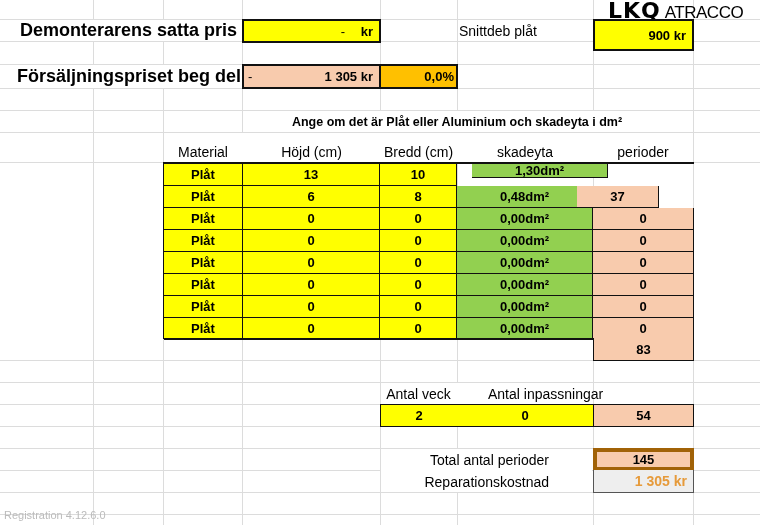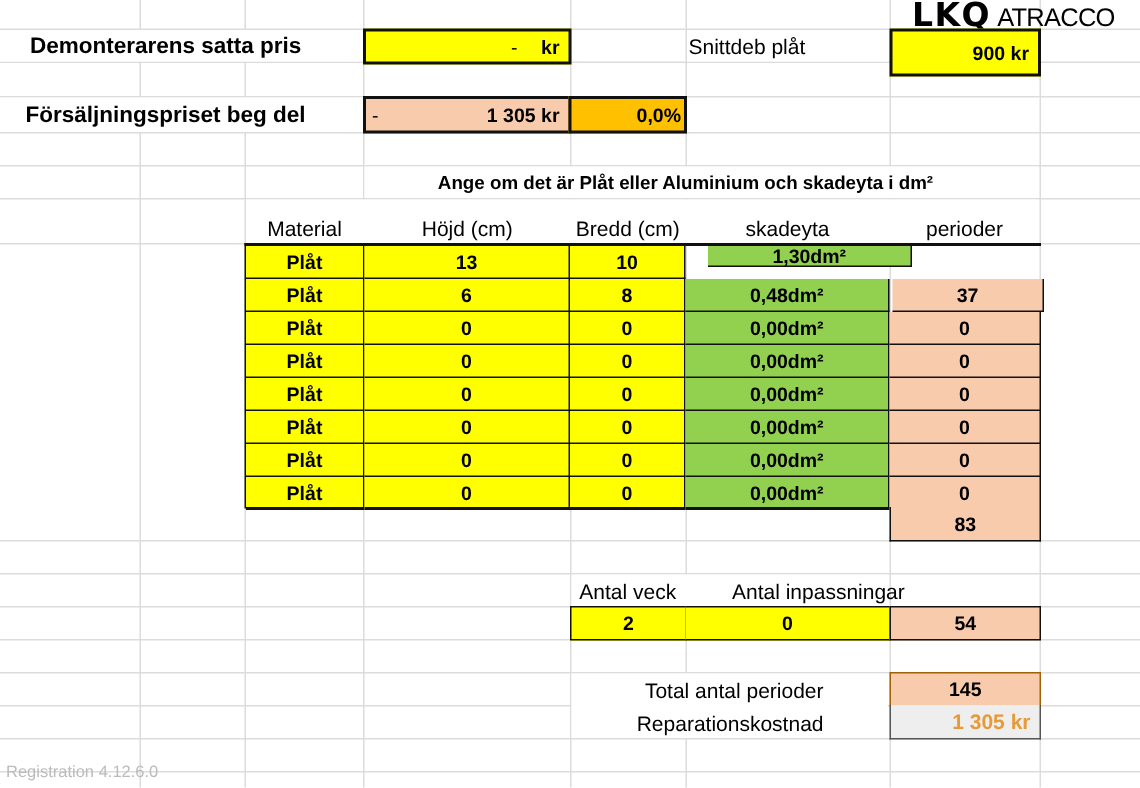--- a/index.html
+++ b/index.html
@@ -9,21 +9,21 @@
   .cell{position:absolute;box-sizing:border-box;display:flex;align-items:center;font-size:13px;white-space:nowrap;}
   .b{border:2px solid #111;}
   .yellow{background:#ffff00;}
   .peach{background:#f8cbad;}
   .orange{background:#ffc000;}
   .green{background:#92d050;}
   .gray{background:#eeeeee;}
   .bold{font-weight:bold;}
   .center{justify-content:center;}
   .right{justify-content:flex-end;padding-right:6px;}
-  .label-big{font-size:15px;font-weight:bold;}
+  .label-big{font-size:18px;font-weight:bold;}
   .hdr{font-size:14px;}
   .tcell{position:absolute;box-sizing:border-box;display:flex;align-items:center;justify-content:center;font-size:13px;font-weight:bold;border-right:1px solid #111;border-bottom:1px solid #111;}
   .logo{position:absolute;top:-2px;left:608px;font-size:21px;font-weight:bold;letter-spacing:-0.5px;}
   .logo .lkq{font-family:"DejaVu Sans",sans-serif;font-weight:900;font-size:22px;letter-spacing:1px;}
   .logo .atr{font-family:"Liberation Sans",sans-serif;font-weight:normal;font-size:17px;margin-left:4px;}
   .reg{position:absolute;left:4px;top:509px;font-size:11px;color:#bbb;}
 </style>
 </head>
 <body>
 
@@ -93,21 +93,21 @@
     <div class="tcell yellow" style="left:0;width:79px;height:22px">Plåt</div>
     <div class="tcell yellow" style="left:79px;width:137px;height:22px">13</div>
     <div class="tcell yellow" style="left:216px;width:77px;height:22px">10</div>
     <div class="tcell green" style="left:308px;width:136px;height:14px">1,30dm²</div>
   </div>
   <div style="position:absolute;left:0;top:22px;width:530px;height:22px;">
     <div class="tcell yellow" style="left:0;width:79px;height:22px">Plåt</div>
     <div class="tcell yellow" style="left:79px;width:137px;height:22px">6</div>
     <div class="tcell yellow" style="left:216px;width:77px;height:22px">8</div>
     <div class="tcell green" style="left:293px;width:136px;height:22px">0,48dm²</div>
-    <div class="tcell peach" style="left:431px;width:101px;height:22px">37</div>
+    <div class="tcell peach" style="left:413px;width:82px;height:22px">37</div>
   </div>
   <div style="position:absolute;left:0;top:44px;width:530px;height:22px;">
     <div class="tcell yellow" style="left:0;width:79px;height:22px">Plåt</div>
     <div class="tcell yellow" style="left:79px;width:137px;height:22px">0</div>
     <div class="tcell yellow" style="left:216px;width:77px;height:22px">0</div>
     <div class="tcell green" style="left:293px;width:136px;height:22px">0,00dm²</div>
     <div class="tcell peach" style="left:429px;width:101px;height:22px">0</div>
   </div>
   <div style="position:absolute;left:0;top:66px;width:530px;height:22px;">
     <div class="tcell yellow" style="left:0;width:79px;height:22px">Plåt</div>
@@ -147,17 +147,17 @@
 </div>
 <div class="cell peach bold center" style="left:593px;top:338px;width:101px;height:23px;border:1px solid #111;border-top:none;">83</div>
 
 <div class="cell hdr center" style="left:380px;top:383px;width:77px;height:21px;">Antal veck</div>
 <div class="cell hdr" style="left:488px;top:383px;height:21px;">Antal inpassningar</div>
 <div class="cell yellow bold center" style="left:380px;top:404px;width:78px;height:23px;border:1px solid #111;">2</div>
 <div class="cell yellow bold center" style="left:457px;top:404px;width:137px;height:23px;border:1px solid #111;border-left:none;">0</div>
 <div class="cell peach bold center" style="left:593px;top:404px;width:101px;height:23px;border:1px solid #111;">54</div>
 
 <div class="cell hdr right" style="left:380px;top:449px;width:213px;height:21px;padding-right:44px;">Total antal perioder</div>
-<div class="cell peach bold center" style="left:593px;top:448px;width:101px;height:23px;border:1px solid #a16207;">145</div>
+<div class="cell peach bold center" style="left:593px;top:448px;width:101px;height:23px;border:4px solid #a16207;">145</div>
 <div class="cell hdr right" style="left:380px;top:471px;width:213px;height:21px;padding-right:44px;">Reparationskostnad</div>
 <div class="cell gray bold right" style="left:593px;top:470px;width:101px;height:23px;border:1px solid #555;border-top:none;color:#e69a3a;font-size:14px;">1 305 kr</div>
 
 <div class="reg">Registration 4.12.6.0</div>
 
 </body></html>

